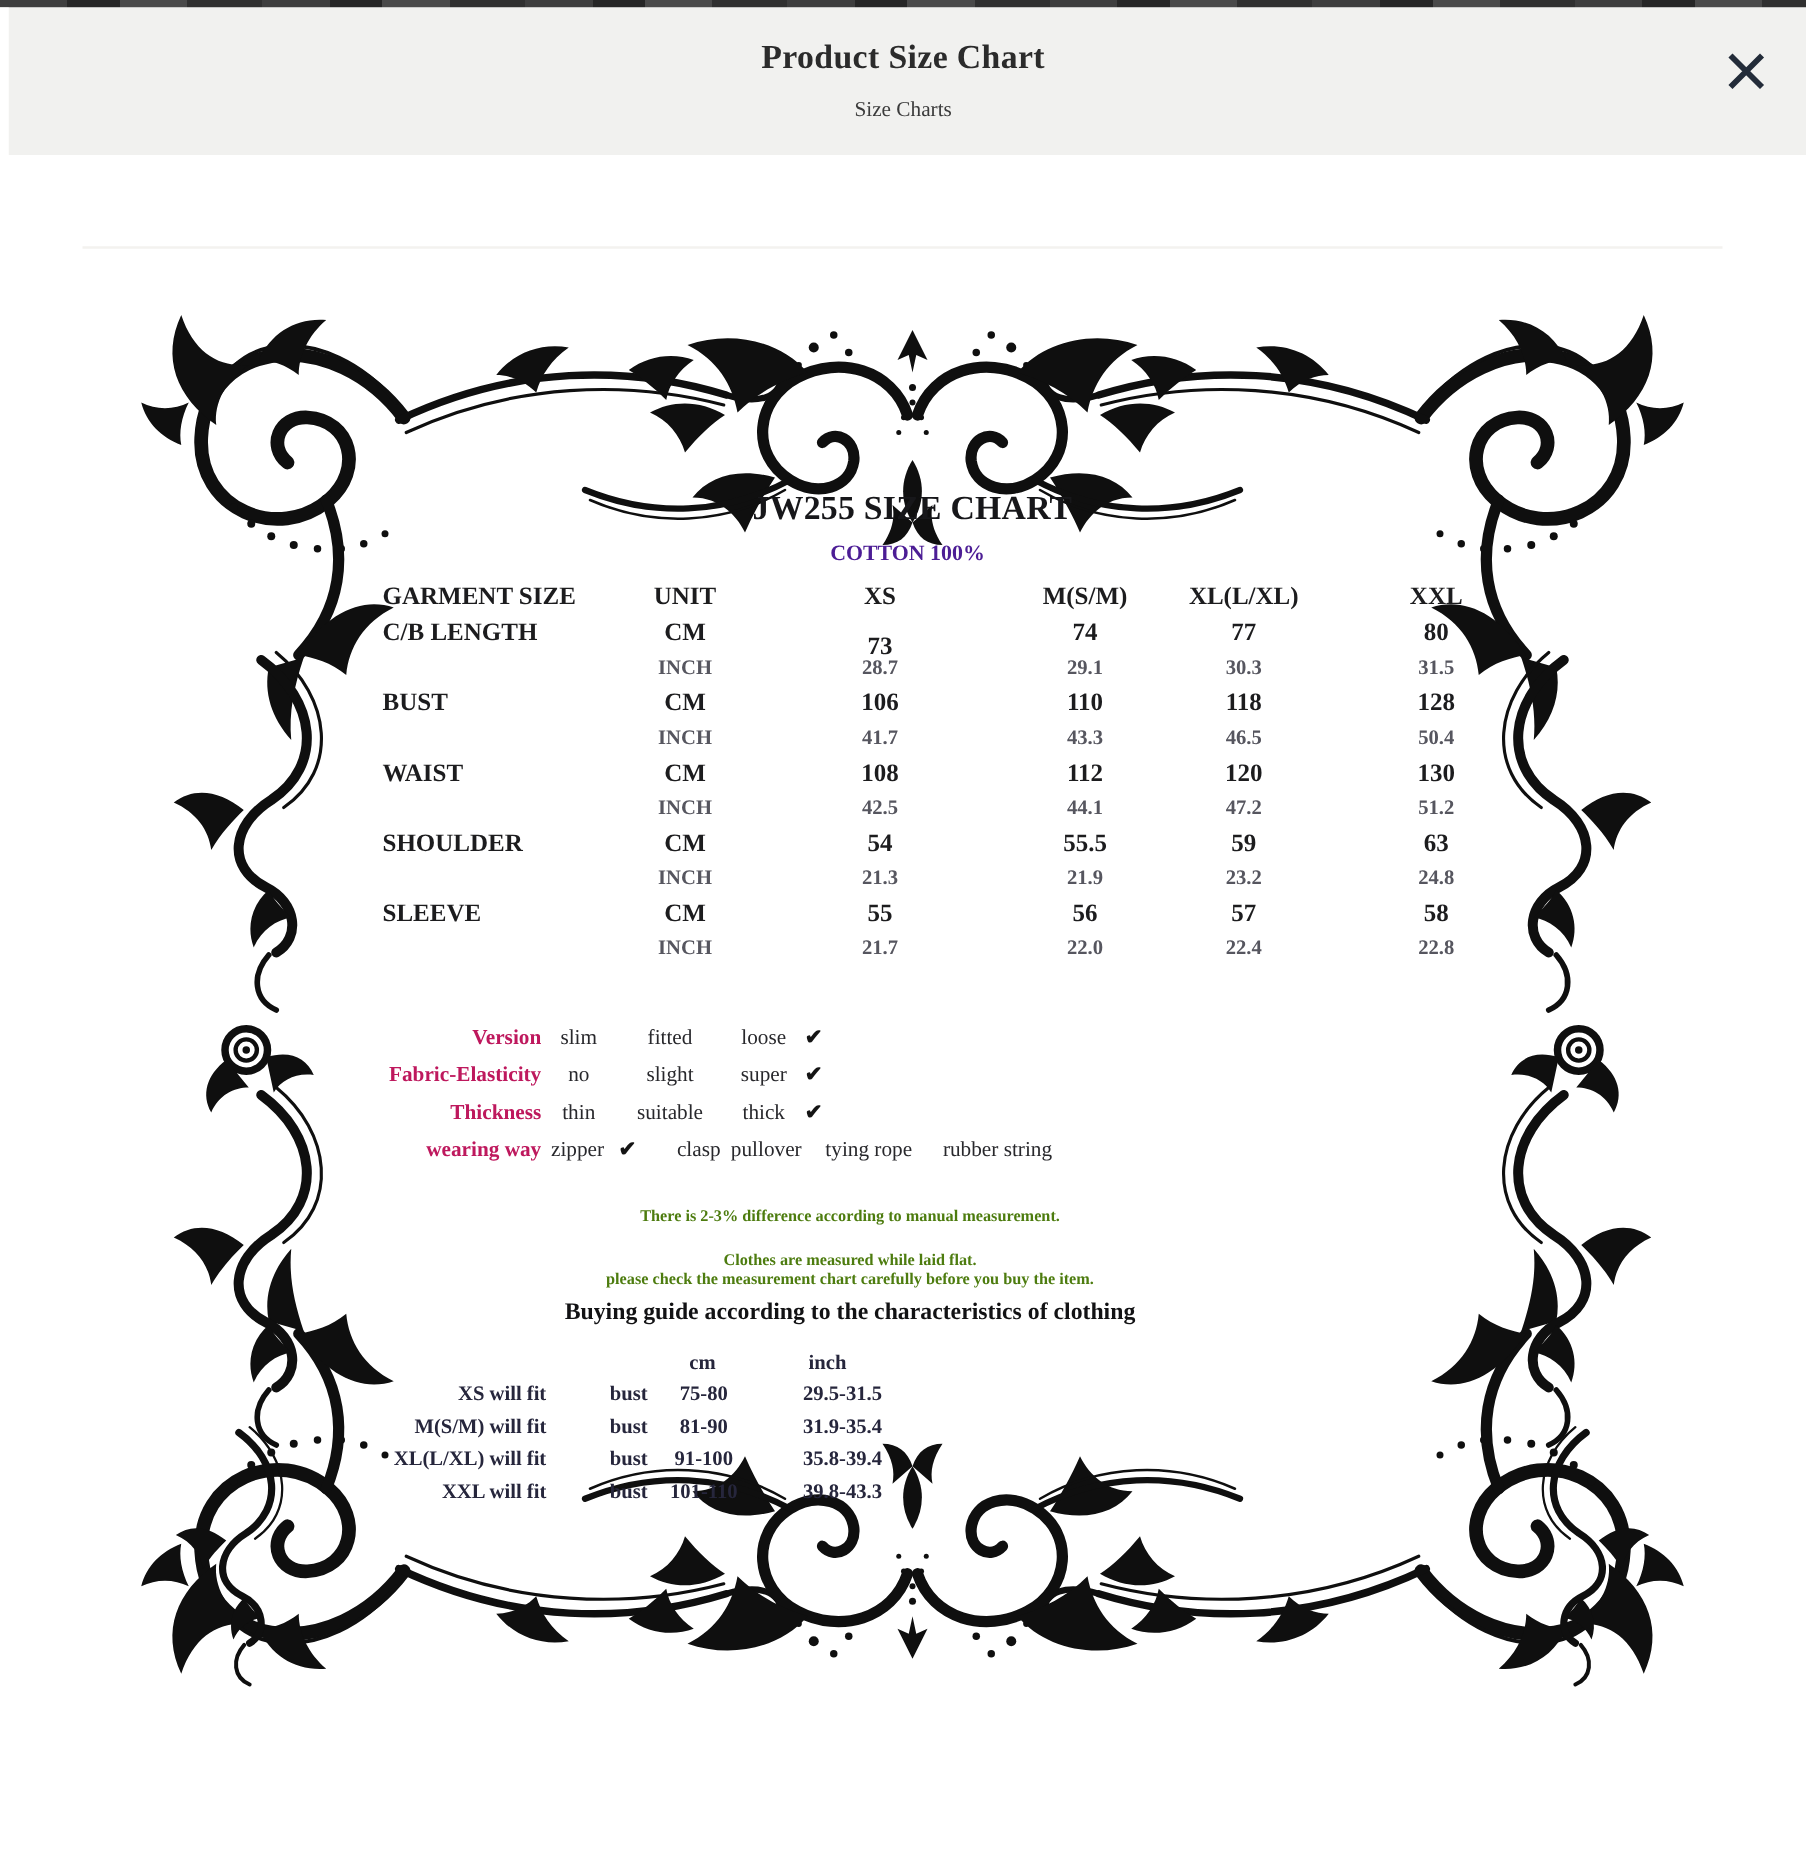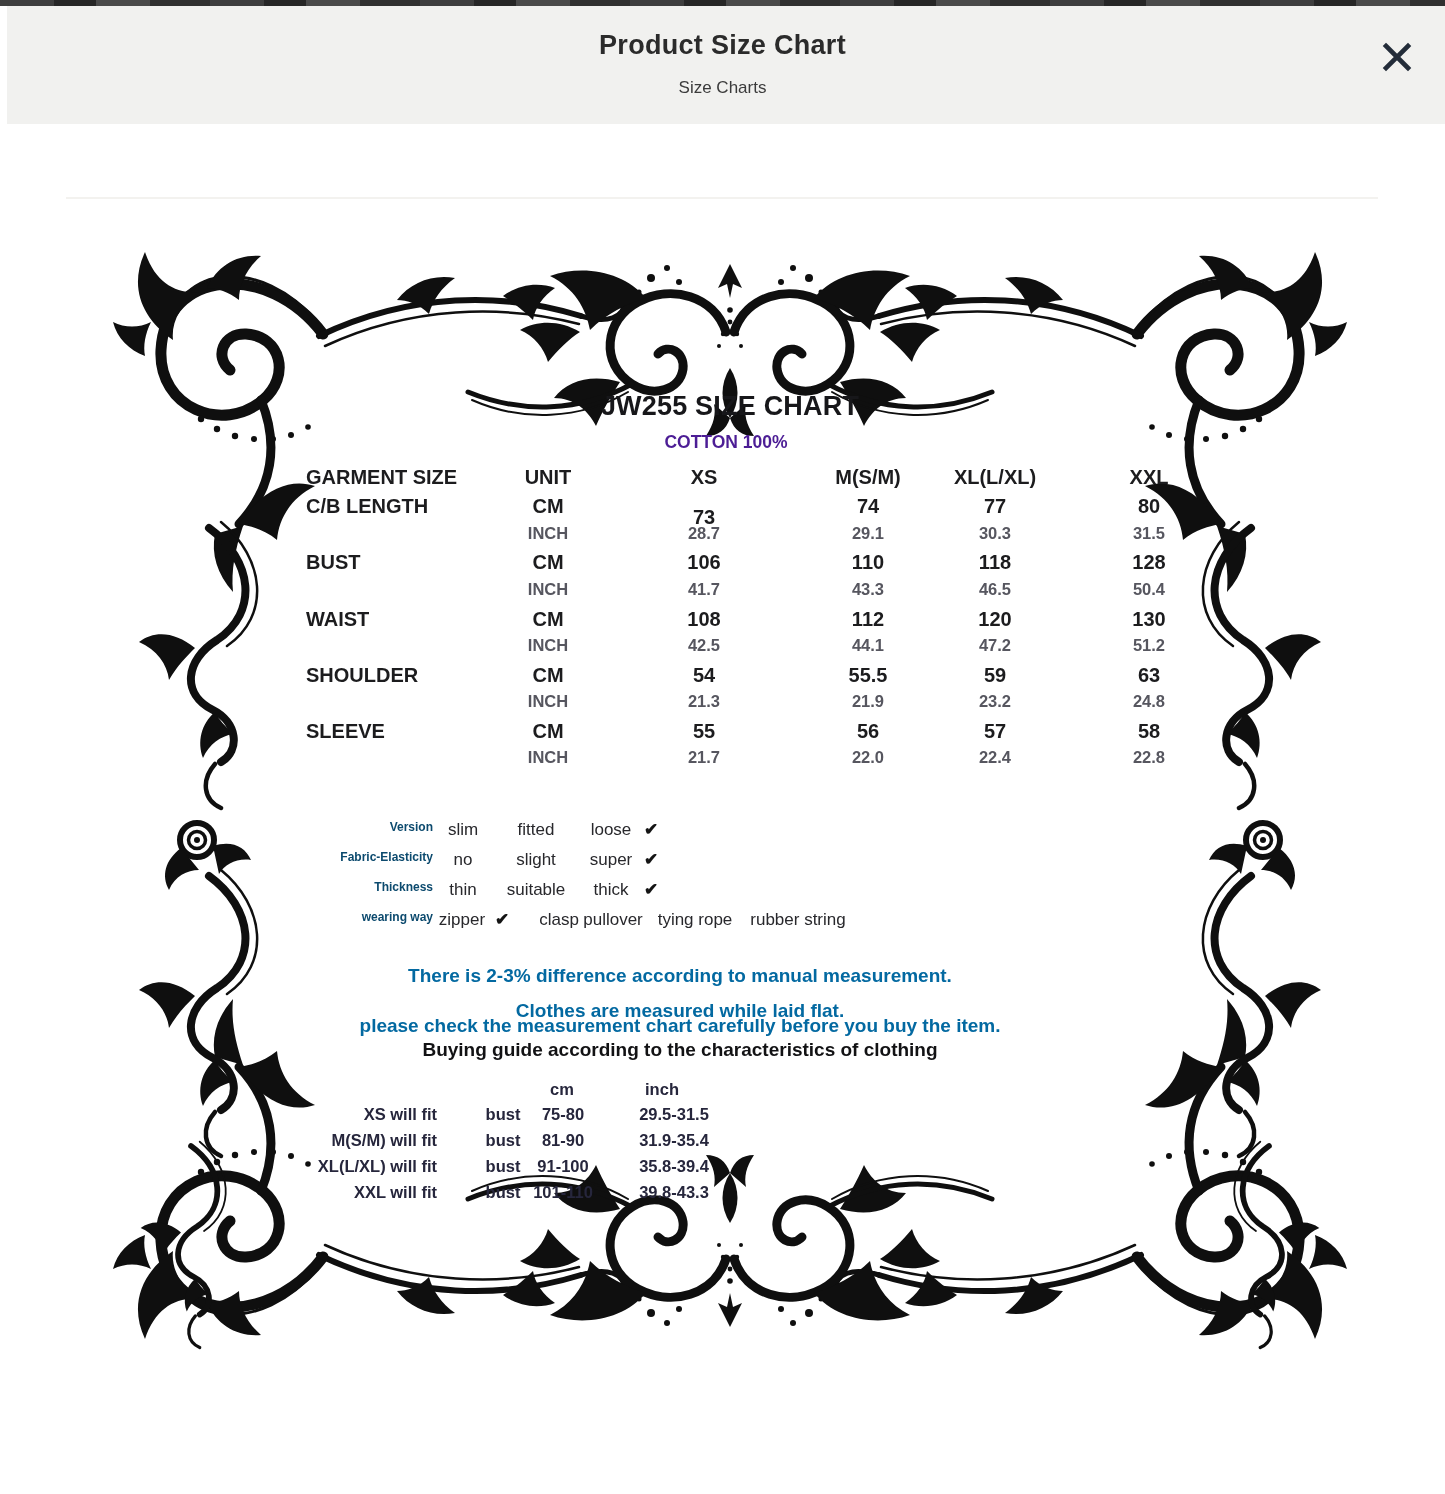--- a/index.html
+++ b/index.html
@@ -1,18 +1,18 @@
 <!DOCTYPE html>
 <html><head>
 <meta charset="utf-8">
 <style>
   html,body{margin:0;padding:0;background:#ffffff;}
   body{width:1445px;height:1494px;position:relative;overflow:hidden;
        font-family:"Liberation Sans",sans-serif;}
-  .abs{position:absolute;}
+  .abs{position:absolute;font-family:Liberation Serif, serif;}
 
   
   #top-strip{left:0;top:0;width:1445px;height:6px;
     background:repeating-linear-gradient(90deg,#3e3e3e 0 54px,#262626 54px 96px,#4a4a4a 96px 150px,#303030 150px 210px);}
 
   
   #modal-header{left:0;top:6px;width:1445px;height:118px;background:#f1f1ef;}
   #modal-header .edge{position:absolute;left:0;top:0;width:7px;height:118px;background:#ffffff;}
   #modal-title{left:0;right:0;top:24px;text-align:center;font-size:27px;font-weight:bold;
     color:#2b2b2b;letter-spacing:.3px;}
@@ -27,23 +27,23 @@
 
   #chart .c{position:absolute;transform:translateX(-50%);white-space:nowrap;}
   #chart .lft{position:absolute;white-space:nowrap;}
   #chart .rgt{position:absolute;transform:translateX(-100%);white-space:nowrap;}
 
   .t25{font-size:27px;font-weight:bold;color:#17171a;letter-spacing:.2px;}
   .t17b{font-size:17.5px;font-weight:bold;color:#4c1d95;}
   .b20{font-size:20px;font-weight:bold;color:#1c1c1e;}
   .g16{font-size:16.5px;font-weight:bold;color:#56565f;}
   .a17{font-size:17px;color:#28282c;}
-  .ab17{font-size:12px;font-weight:bold;color:#0c4a6e;}
+  .ab17{font-size:17px;font-weight:bold;color:#be185d;}
   .chk{font-size:17px;font-weight:bold;color:#141414;}
-  .n16{font-size:19px;font-weight:bold;color:#0369a1;}
+  .n16{font-size:13px;font-weight:bold;color:#4d7c0f;}
   .h19{font-size:19px;font-weight:bold;color:#121214;}
   .bg17{font-size:16.5px;font-weight:bold;color:#26263c;}
 </style>
 </head>
 <body>
 
 <div class="abs" id="top-strip"></div>
 
 <div class="abs" id="modal-header">
   <div class="edge"></div>

